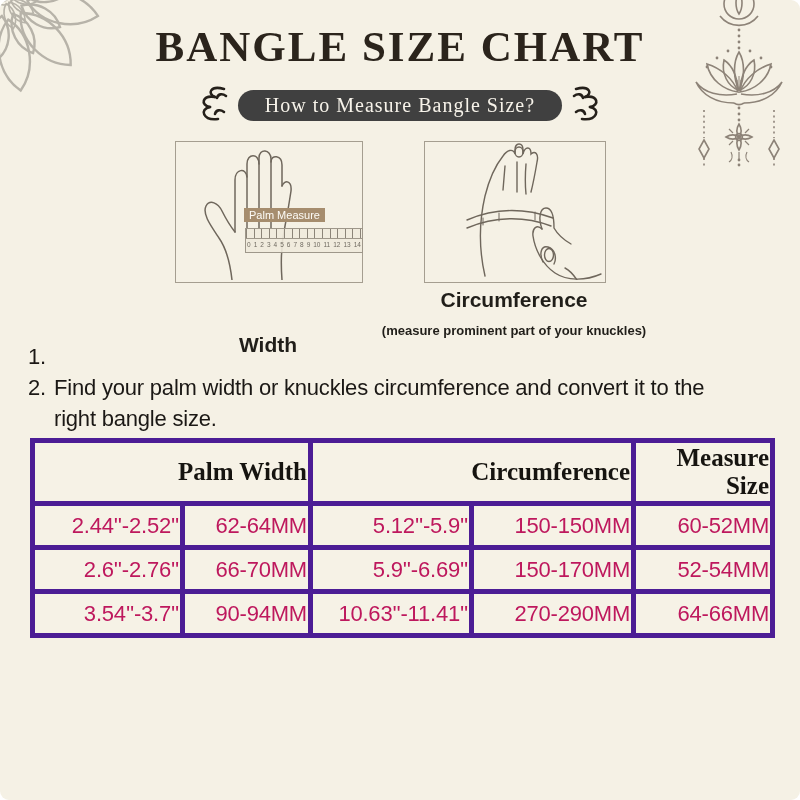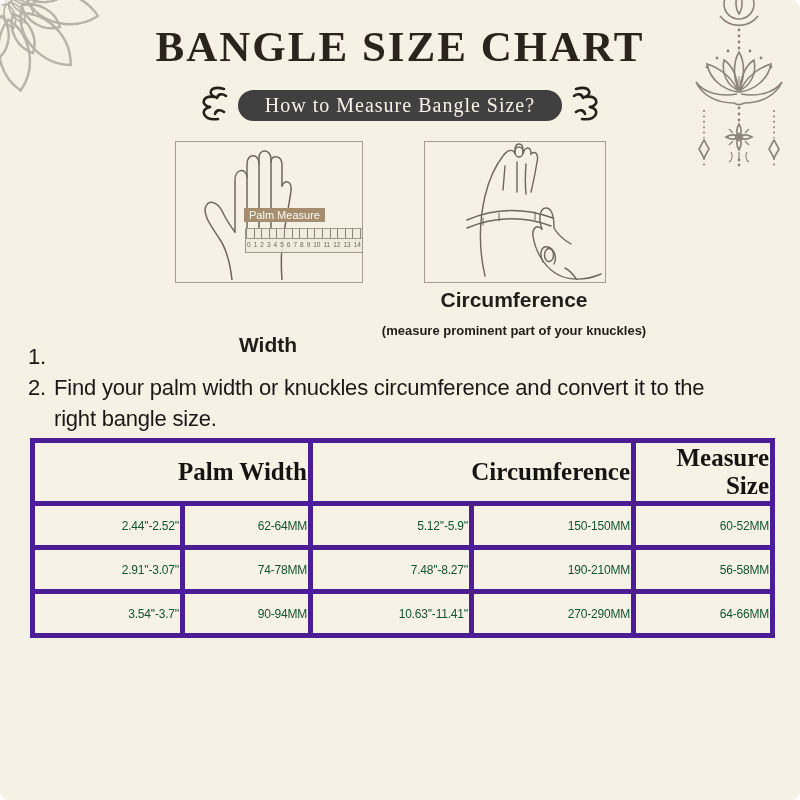--- a/index.html
+++ b/index.html
@@ -37,21 +37,21 @@
   .instructions{position:absolute;left:28px;top:341px;width:710px;font-size:22px;
                 line-height:1.42;color:#1b1815;letter-spacing:-.2px;}
   .instr{display:flex;}
   .instr .num{flex:0 0 26px;}
   
   table.size{position:absolute;left:30px;top:438px;width:740px;border-collapse:collapse;
              table-layout:fixed;background:#f6f2e6;}
   table.size th,table.size td{border:5px solid #4c1d95;text-align:right;}
   table.size th{height:46px;font-family:"Liberation Serif",serif;font-weight:600;
                 font-size:25px;color:#161410;}
-  table.size td{height:37px;font-size:12px;color:#14532d;letter-spacing:-.2px;}
+  table.size td{height:37px;font-size:22px;color:#be185d;letter-spacing:-.2px;}
   .c1{width:150px;}.c2{width:128px;}.c3{width:161px;}.c4{width:162px;}.c5{width:139px;}
   svg{display:block;}
 </style>
 </head>
 <body>
 
 <div class="page">
 
   <div class="mandala">
     <svg width="126" height="118" viewBox="0 0 126 118">
@@ -240,25 +240,25 @@
       </thead>
     <tbody id="t-body">
         <tr>
           <td>2.44''-2.52''</td>
           <td>62-64MM</td>
           <td>5.12''-5.9''</td>
           <td>150-150MM</td>
           <td>60-52MM</td>
         </tr>
         <tr>
-          <td>2.91''-3.07''</td>
-          <td>74-78MM</td>
-          <td>7.48''-8.27''</td>
-          <td>190-210MM</td>
-          <td>56-58MM</td>
+          <td>2.6''-2.76''</td>
+          <td>66-70MM</td>
+          <td>5.9''-6.69''</td>
+          <td>150-170MM</td>
+          <td>52-54MM</td>
         </tr>
         <tr>
           <td>3.54''-3.7''</td>
           <td>90-94MM</td>
           <td>10.63''-11.41''</td>
           <td>270-290MM</td>
           <td>64-66MM</td>
         </tr>
       </tbody>
   </table>

